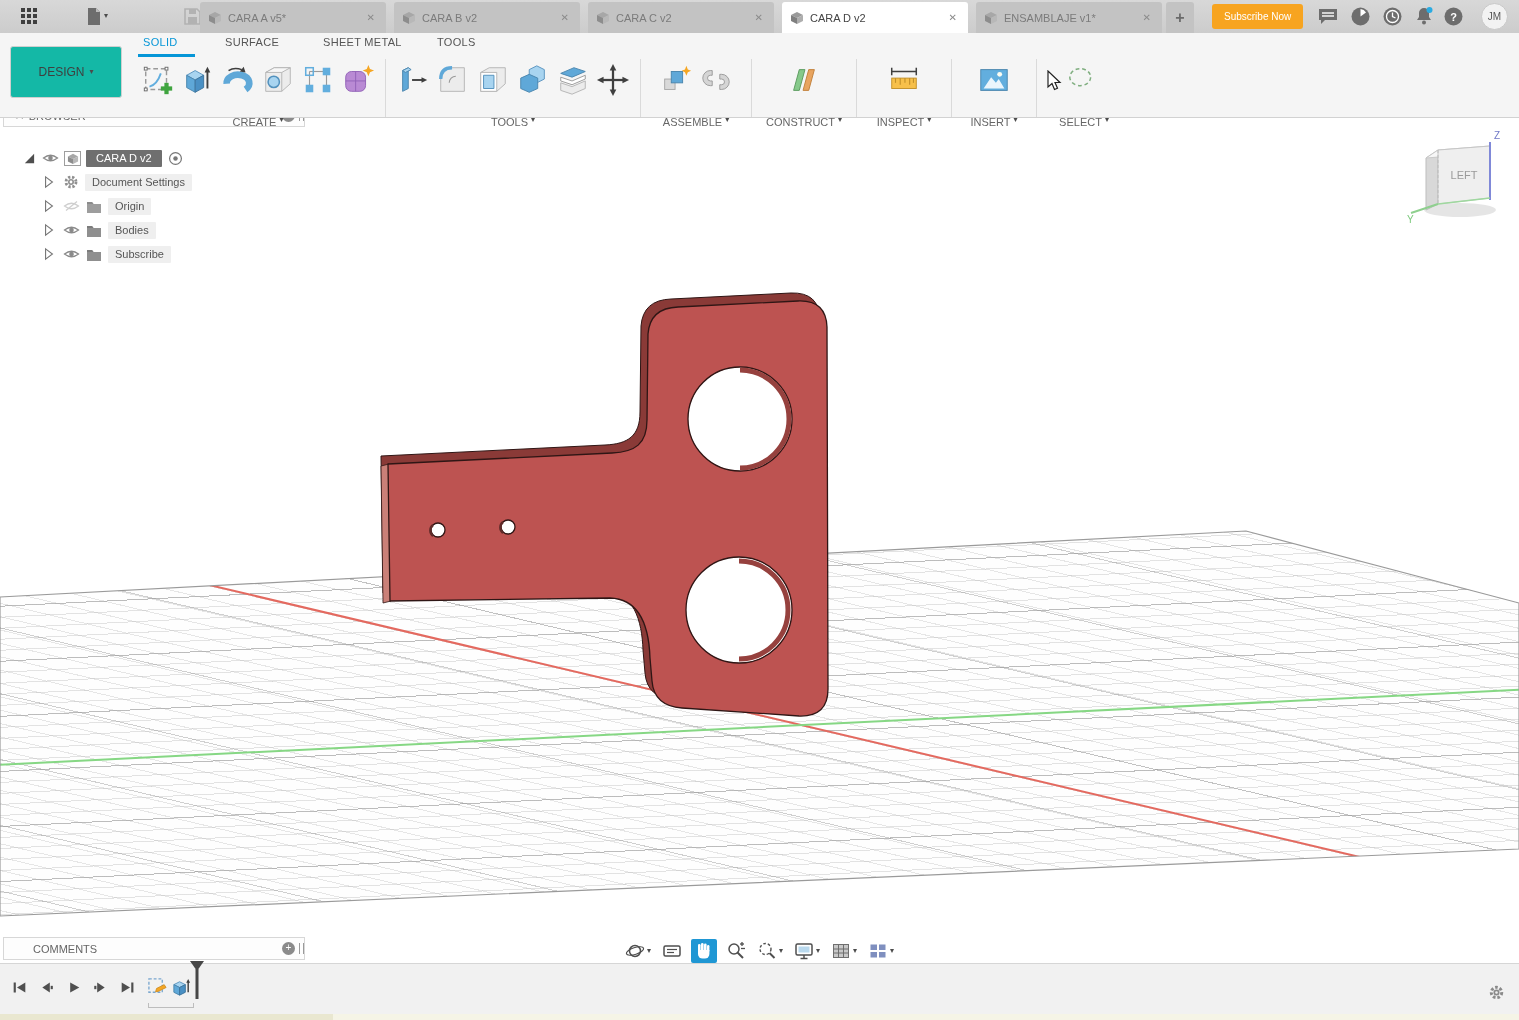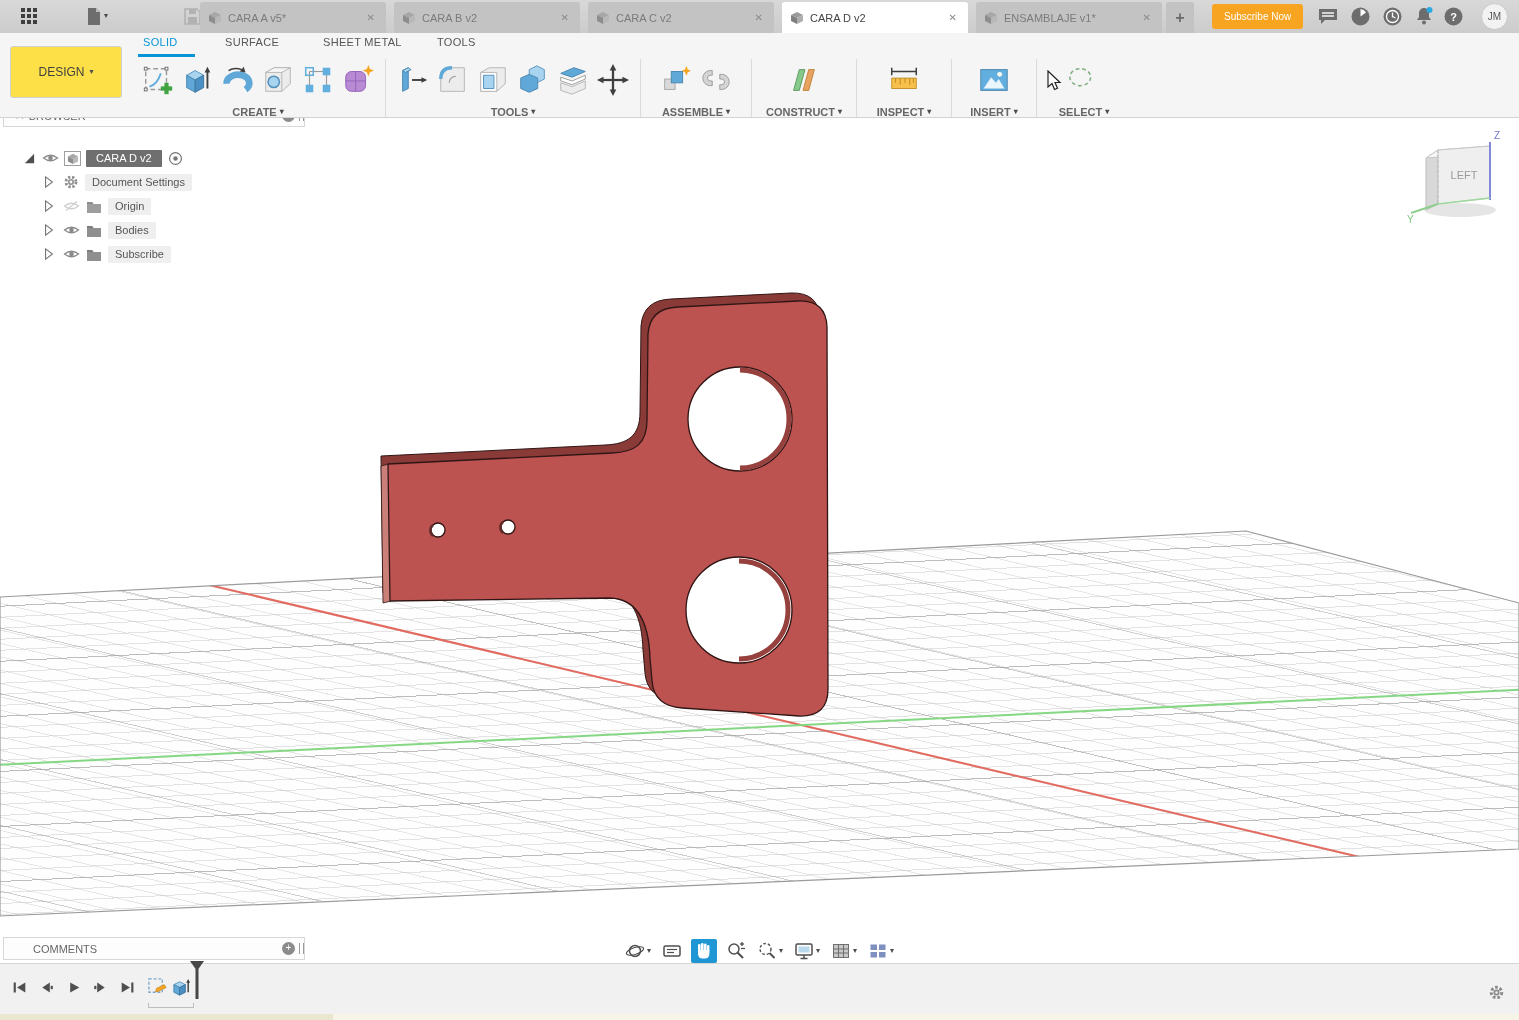--- a/index.html
+++ b/index.html
@@ -25,31 +25,31 @@
   .subscribe{position:absolute;left:1212px;top:4px;height:25px;padding:0 12px;border-radius:3px;
     color:#fff;font-size:10px;display:flex;align-items:center;border:none;}
   .rt-icon{position:absolute;top:5px;width:22px;height:22px;display:flex;align-items:center;justify-content:center;}
   .avatar{position:absolute;left:1481px;top:3px;width:27px;height:27px;border-radius:50%;
     background:#f2f2f2;border:1px solid #c8c8c8;display:flex;align-items:center;justify-content:center;
     font-size:10px;color:#555;}
 
   
   .ribbon{position:absolute;left:0;top:33px;width:1519px;height:85px;background:#f5f5f5;
     border-bottom:1px solid #d2d2d2;z-index:39;}
-  .design-btn{position:absolute;left:10px;top:13px;width:112px;height:52px;background:#fde047;
+  .design-btn{position:absolute;left:10px;top:13px;width:112px;height:52px;background:#14b8a6;
     border:1px solid #cfcfcf;border-radius:3px;display:flex;align-items:center;justify-content:center;
     font-size:12px;color:#3f3f3f;gap:5px;}
   .rtab{position:absolute;top:3px;font-size:11px;color:#555;letter-spacing:.3px;}
   .rtab.active{color:#0696d7;}
   .runderline{position:absolute;left:138px;top:21px;width:57px;height:3px;background:#0696d7;}
   .groups{position:absolute;left:138px;top:24px;display:flex;align-items:flex-start;}
   .group{display:flex;flex-direction:column;align-items:center;}
   .gicons{display:flex;align-items:center;height:46px;}
   .gbtn{width:40px;height:44px;display:flex;align-items:center;justify-content:center;}
-  .glabel{font-size:11px;color:#666;margin-top:3px;display:flex;align-items:center;gap:3px;font-weight:bold;}
+  .glabel{font-size:11px;color:#666;margin-top:13px;display:flex;gap:3px;}
   .vdiv{width:1px;height:58px;background:#dadada;margin:2px 7px 0;}
   .w240{width:240px}.w96{width:96px}.w90{width:90px}.w80{width:80px}.w70{width:70px}
 
   
   .ground{position:absolute;left:0;top:0;width:1519px;height:1020px;z-index:1;
     background-color:#fefefe;
     background-image:
       repeating-linear-gradient(177.2deg, rgba(150,150,150,.50) 0 1px, transparent 1px 55px),
       repeating-linear-gradient(193.3deg, rgba(150,150,150,.45) 0 1px, transparent 1px 64px),
       repeating-linear-gradient(177.2deg, rgba(185,185,185,.40) 0 1px, transparent 1px 11px),

